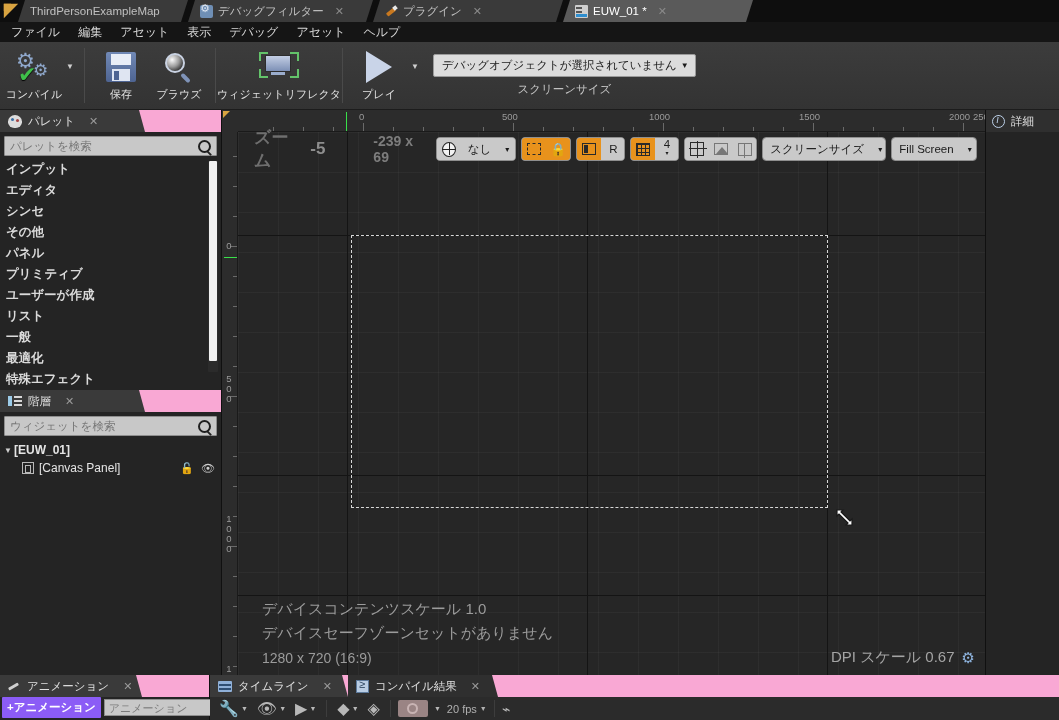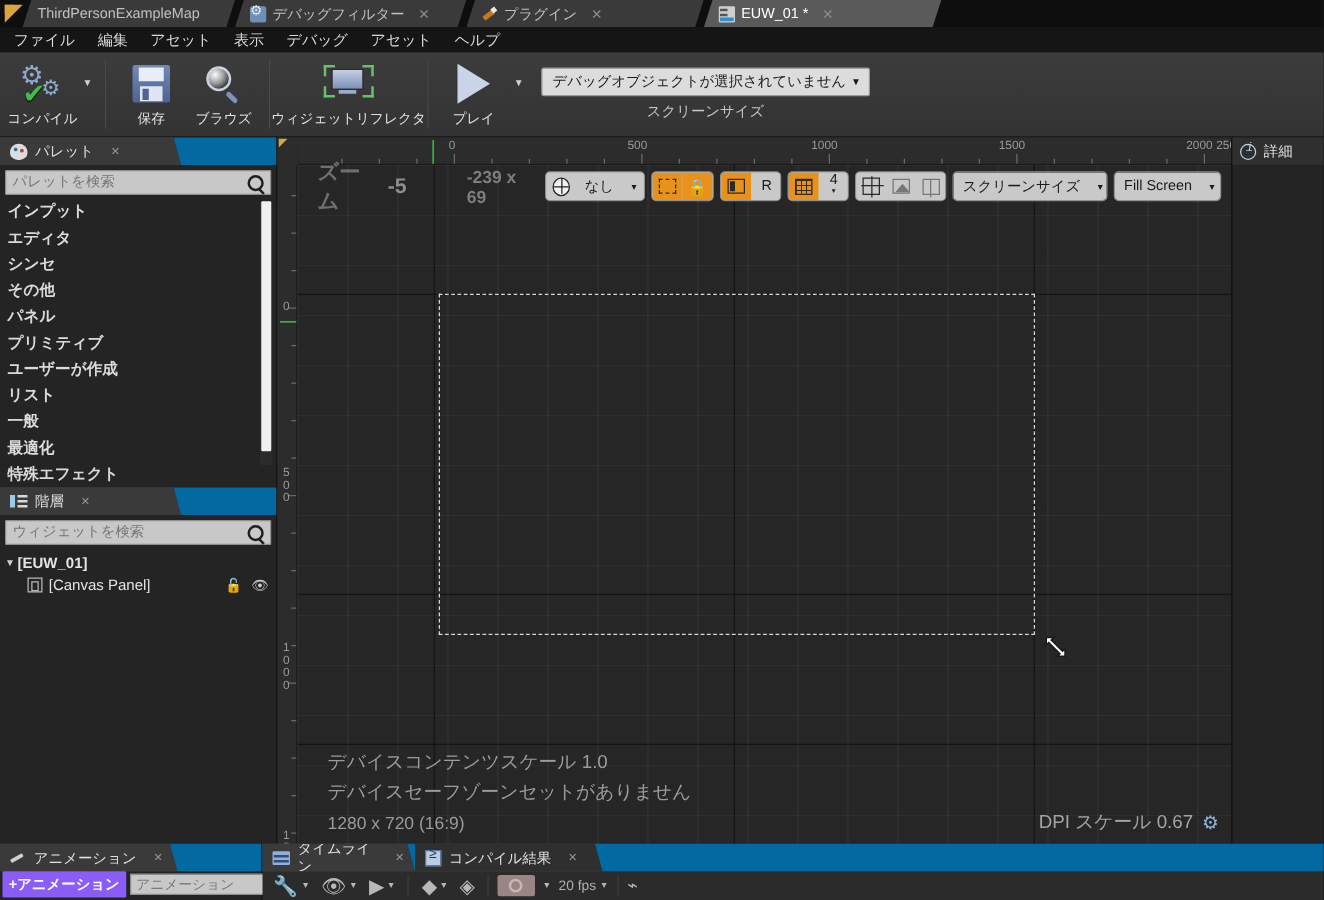--- a/index.html
+++ b/index.html
@@ -126,21 +126,21 @@
   .dbgwrap { display: flex; flex-direction: column; align-items: center; justify-content: center; padding: 0 6px; }
   .dbgcombo {
     background: #dcdcdc; color: #1a1a1a; font-size: 11.5px; border: 1px solid #9a9a9a;
     padding: 3px 6px 3px 8px; border-radius: 2px; display: flex; align-items: center; gap: 4px;
     cursor: pointer; white-space: nowrap;
   }
   .dbgcombo .car { font-size: 8px; }
   .dbglabel { font-size: 11.5px; color: #c6c6c6; margin-top: 5px; }
 
   
-  .panel-tabstrip { display: flex; height: 22px; background: #0369a1; font-family: Liberation Mono, monospace; }
+  .panel-tabstrip { display: flex; height: 22px; background: #f9a8d4; }
   .ptab {
     display: flex; align-items: center; gap: 6px; padding: 0 9px 0 8px; height: 22px;
     background: #3a3a3a; color: #e0e0e0; font-size: 11.5px; cursor: pointer;
     clip-path: polygon(0 0, calc(100% - 6px) 0, 100% 100%, 0 100%);
   }
   .ptab .tclose { color: #9a9a9a; font-size: 11px; margin-left: 8px; }
 
   .palette {
     position: absolute; left: 0; top: 110px; width: 222px; height: 280px;
     background: #242424; border-right: 1px solid #101010;
@@ -701,21 +701,21 @@
       <div class="addanim">+アニメーション</div>
       <div class="anim-search">
         <input type="text" value="" placeholder="アニメーション" style="">
         <span class="mag" style="width:11px;height:11px;border-width:1.6px;"></span>
       </div>
     </div>
   </div>
 
   <div class="bottom-right">
     <div class="panel-tabstrip">
-      <div class="ptab" style="width:122px;">
+      <div class="ptab" style="width:138px;">
         <span class="ico-tl"></span>
         <span>タイムライン</span>
         <span class="tclose">✕</span>
       </div>
       <div class="ptab" style="width:150px;background:#2f2f2f;">
         <span class="ico-compile-res"></span>
         <span>コンパイル結果</span>
         <span class="tclose">✕</span>
       </div>
     </div>

